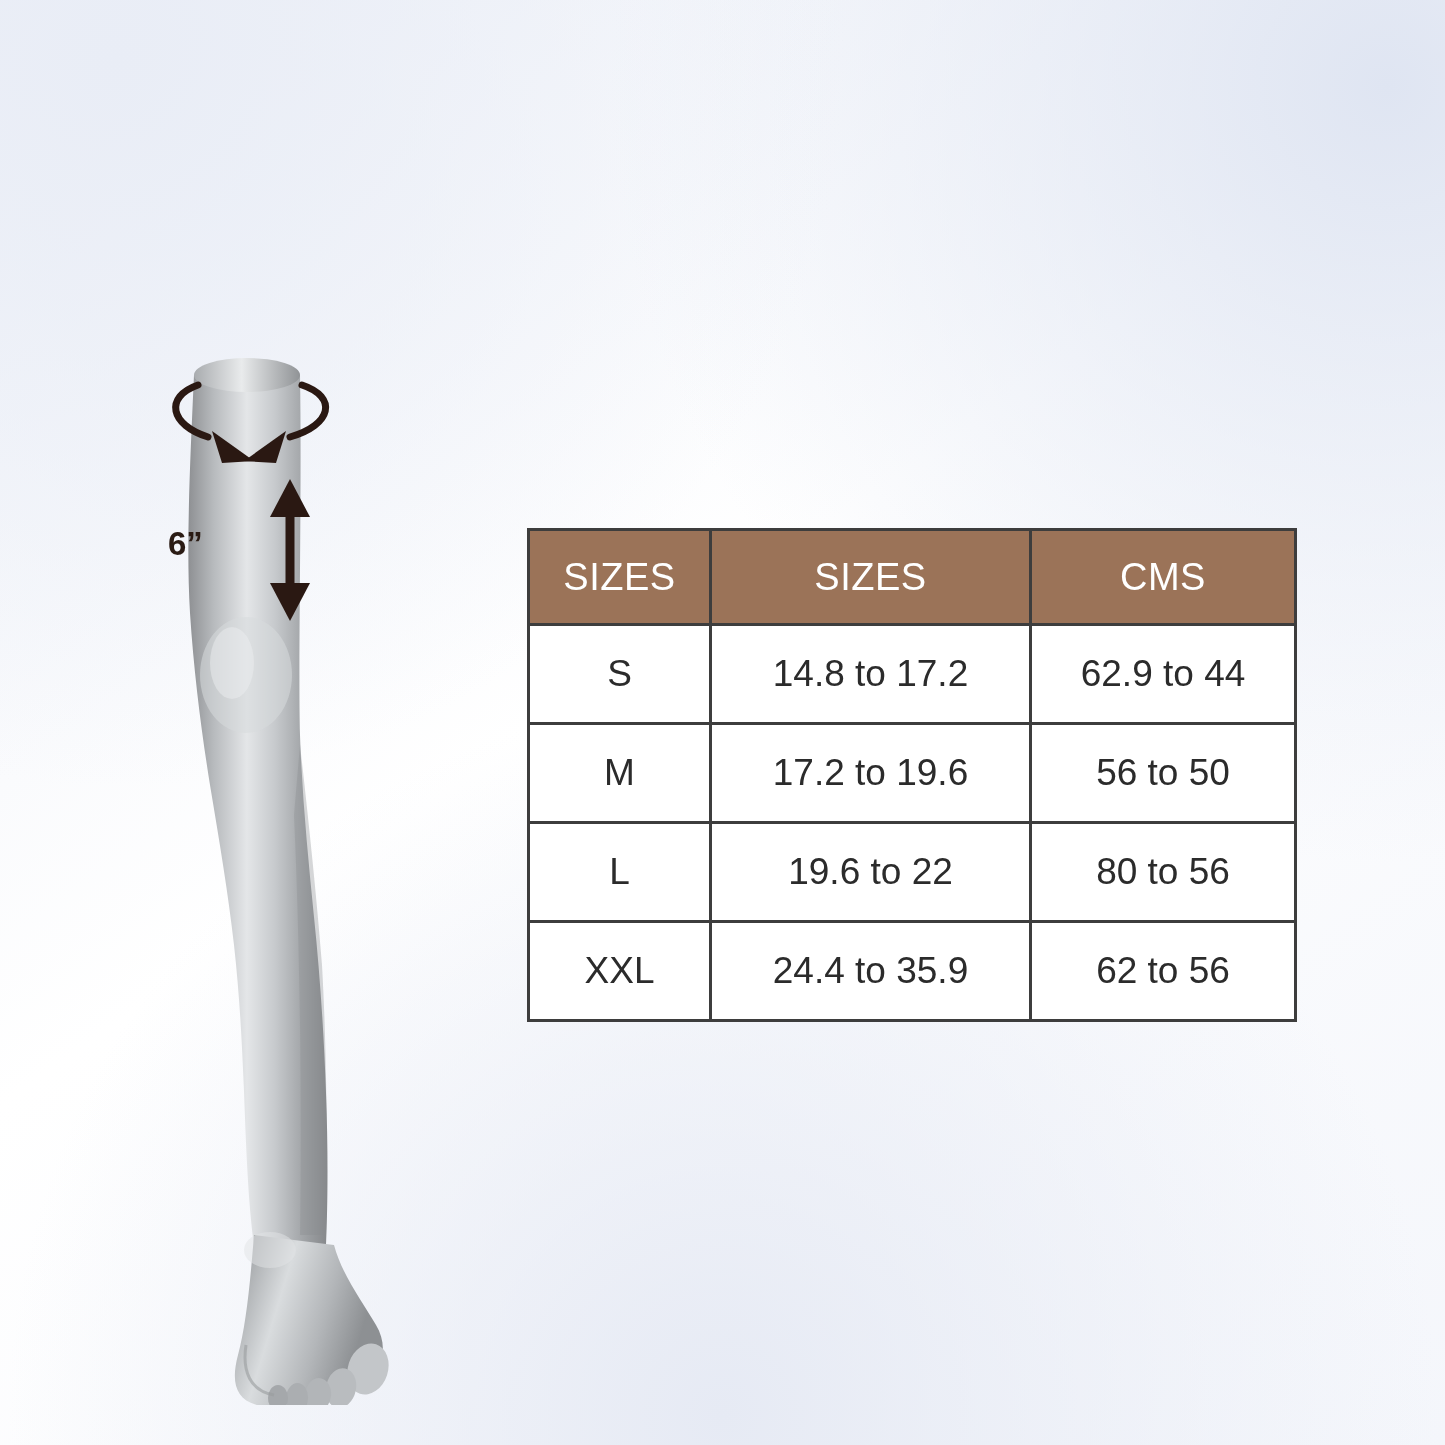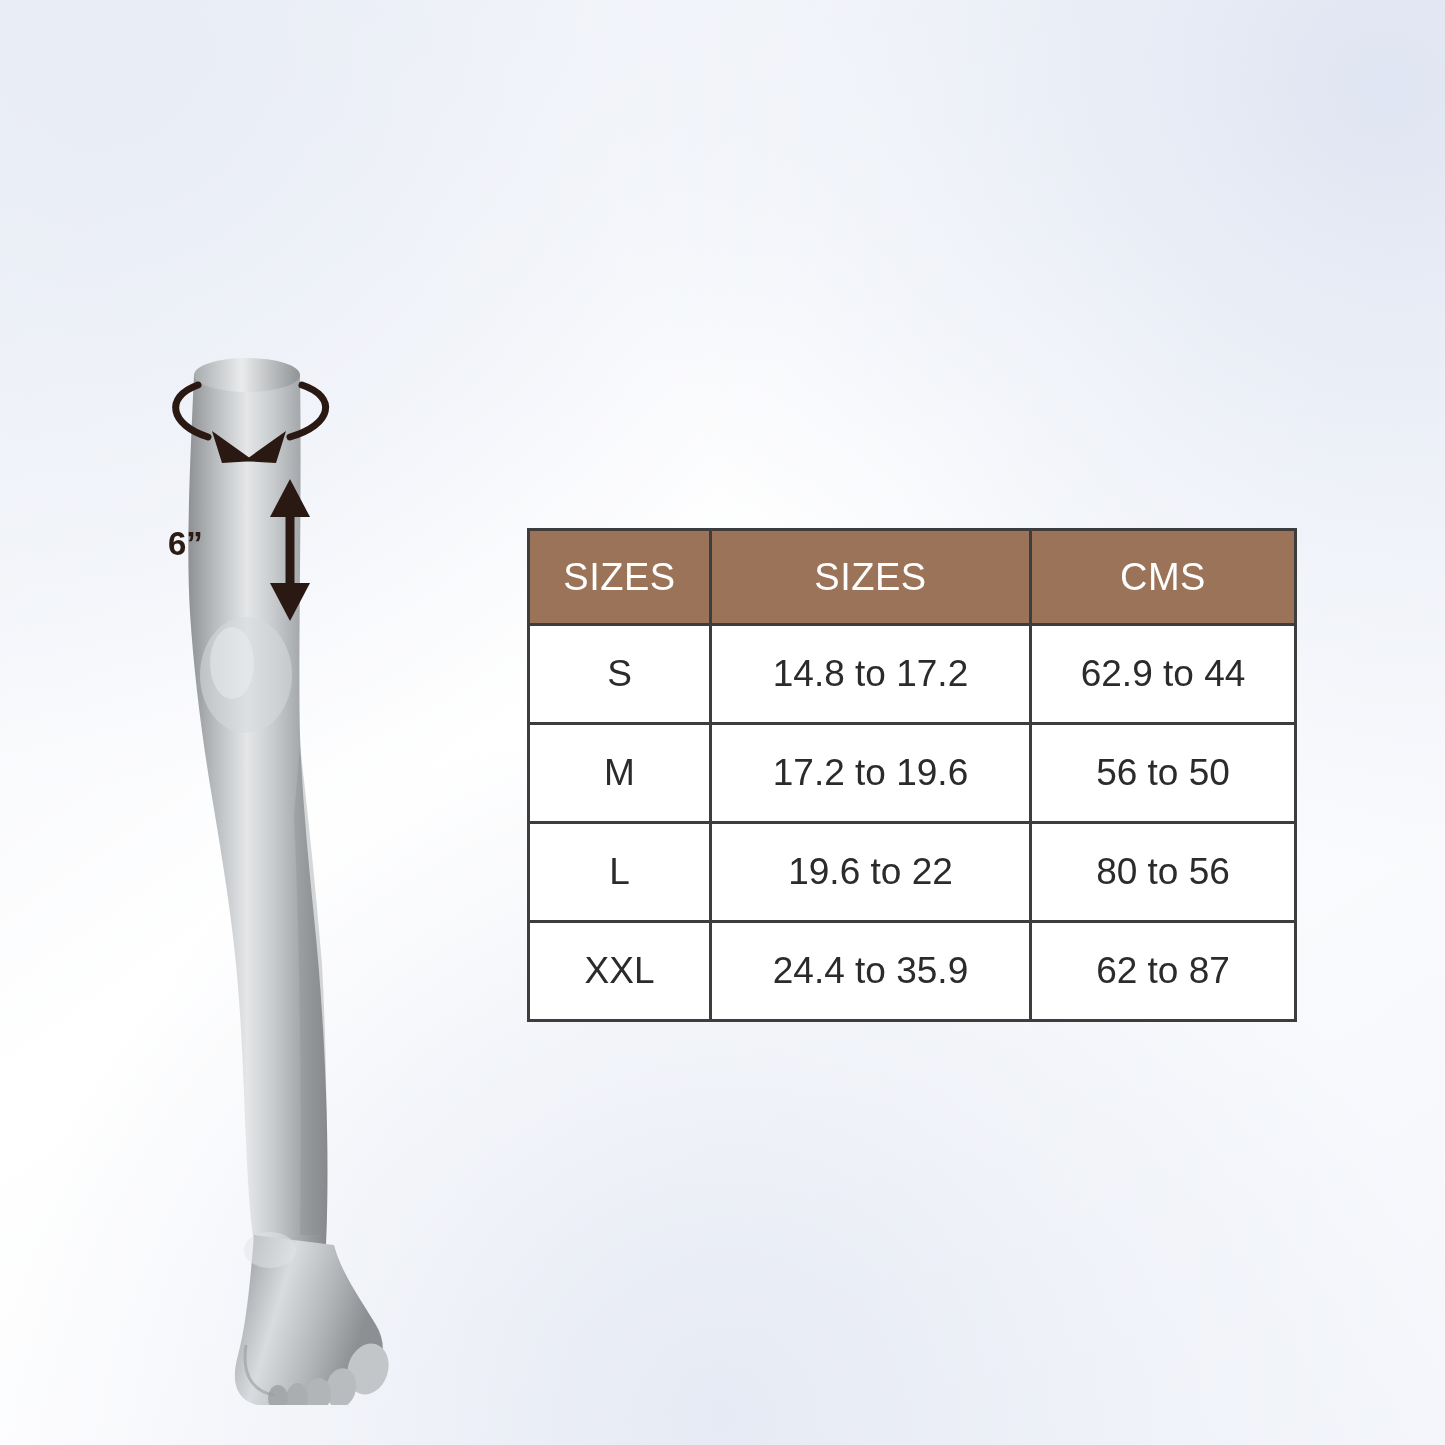--- a/index.html
+++ b/index.html
@@ -205,18 +205,18 @@
         <td>56 to 50</td>
       </tr>
       <tr>
         <td>L</td>
         <td>19.6 to 22</td>
         <td>80 to 56</td>
       </tr>
       <tr>
         <td>XXL</td>
         <td>24.4 to 35.9</td>
-        <td>62 to 87</td>
+        <td>62 to 56</td>
       </tr>
     </tbody>
   </table>
 
 </div>
 
 </body></html>

